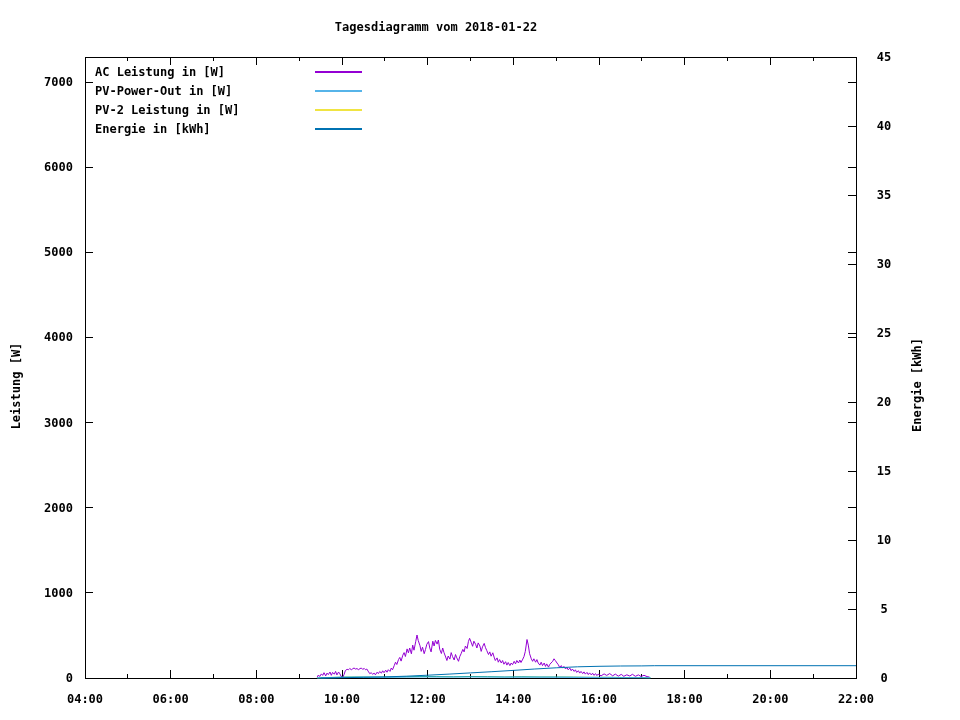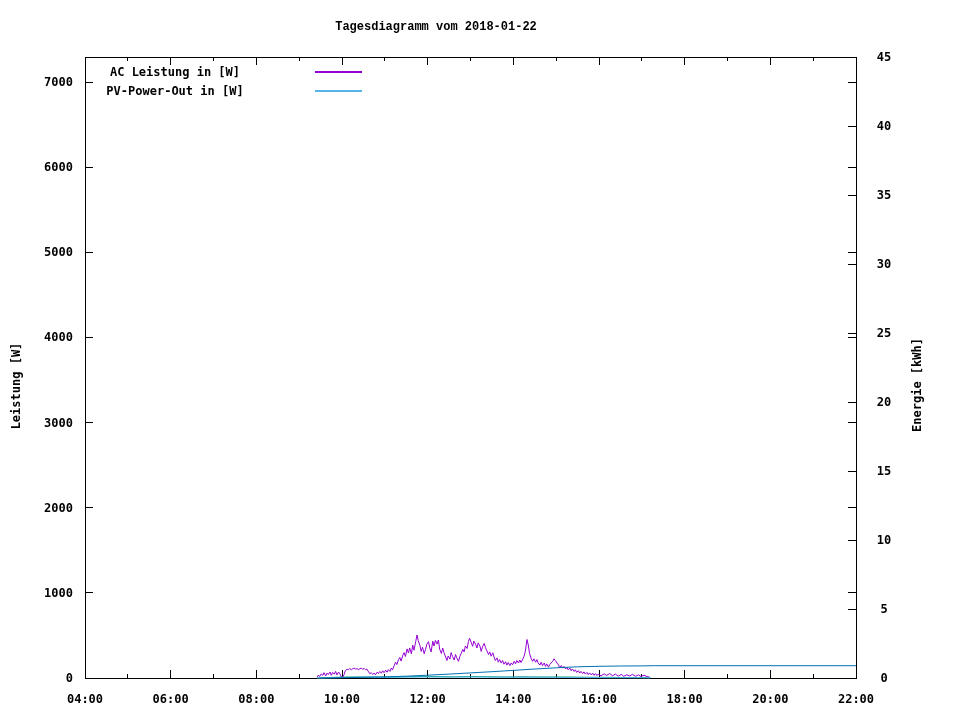--- a/index.html
+++ b/index.html
@@ -1,27 +1,27 @@
 <!DOCTYPE html>
 <html><head>
 <meta charset="utf-8">
 <style>
   html,body{margin:0;padding:0;background:#fff;}
   .canvas{
     position:relative;width:960px;height:720px;background:#ffffff;overflow:hidden;
     font-family:"DejaVu Sans Mono","Liberation Mono",monospace;
     font-size:12px;font-weight:bold;color:#000;
   }
-  .chart-title{position:absolute;left:436px;top:20px;transform:translateX(-50%);white-space:nowrap;font-family:Liberation Mono, monospace;}
+  .chart-title{position:absolute;left:436px;top:20px;transform:translateX(-50%);white-space:nowrap;}
   .ylabel{position:absolute;white-space:nowrap;transform:translate(-50%,-50%) rotate(-90deg);}
   .ylabel.left{left:16px;top:386px;}
   .ylabel.right{left:917px;top:385px;}
   .legend{position:absolute;left:95px;top:62px;}
   .legend-row{display:flex;align-items:center;height:19px;}
-  .legend-label{width:160px;text-align:center;white-space:nowrap;}
+  .legend-label{width:160px;text-align:left;white-space:nowrap;}
   .legend-swatch{width:47px;height:2px;margin-left:60px;flex:none;}
   svg{position:absolute;left:0;top:0;}
   text{font-family:"DejaVu Sans Mono","Liberation Mono",monospace;font-size:12px;font-weight:bold;fill:#000;}
 </style>
 </head>
 <body>
 
 <div class="canvas">
   <svg id="plot-svg" width="960" height="720">
       <rect x="85" y="57" width="771" height="621" fill="none" stroke="#000" stroke-width="1" shape-rendering="crispEdges"></rect>
@@ -127,14 +127,22 @@
   <div class="ylabel right">Energie [kWh]</div>
   <div class="legend" id="legend">
       <div class="legend-row">
         <span class="legend-label">AC Leistung in [W]</span>
         <span class="legend-swatch" style="background: rgb(148, 0, 211);"></span>
       </div>
       <div class="legend-row">
         <span class="legend-label">PV-Power-Out in [W]</span>
         <span class="legend-swatch" style="background: rgb(86, 180, 233);"></span>
       </div>
+      <div class="legend-row">
+        <span class="legend-label">PV-2 Leistung in [W]</span>
+        <span class="legend-swatch" style="background: rgb(240, 228, 66);"></span>
+      </div>
+      <div class="legend-row">
+        <span class="legend-label">Energie in [kWh]</span>
+        <span class="legend-swatch" style="background: rgb(0, 114, 178);"></span>
+      </div>
     </div>
 </div>
 
 </body></html>

